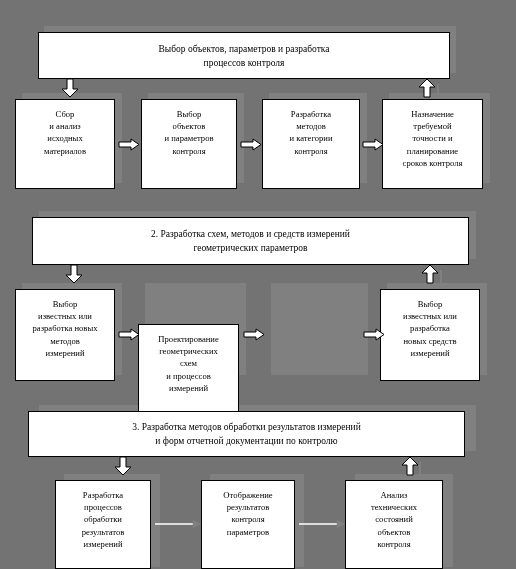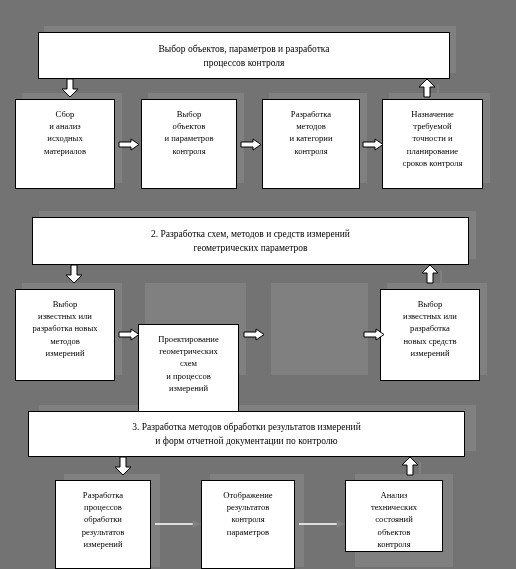--- a/index.html
+++ b/index.html
@@ -286,21 +286,21 @@
   </div>
 
   <div class="arrow-line" style="left:299px; top:519px; width:46px; height:10px;">
     <svg width="46" height="10" viewBox="0 0 46 10">
       <line x1="0" y1="5" x2="40" y2="5" stroke="#ffffff" stroke-width="1.6"></line>
       <polygon points="46,5 38,1.5 38,8.5" fill="#808080" stroke="#808080" stroke-width="0.5"></polygon>
     </svg>
   </div>
 
   <div class="shadow" style="left:355px; top:474px; width:98px; height:93px;"></div>
-  <div class="box node" style="left:345px; top:480px; width:98px; height:72px;">
+  <div class="box node" style="left:345px; top:480px; width:98px; height:89px;">
     <div class="inner">
       <div>Анализ</div>
       <div>технических</div>
       <div>состояний</div>
       <div>объектов</div>
       <div>контроля</div>
     </div>
   </div>
 
 </div>

